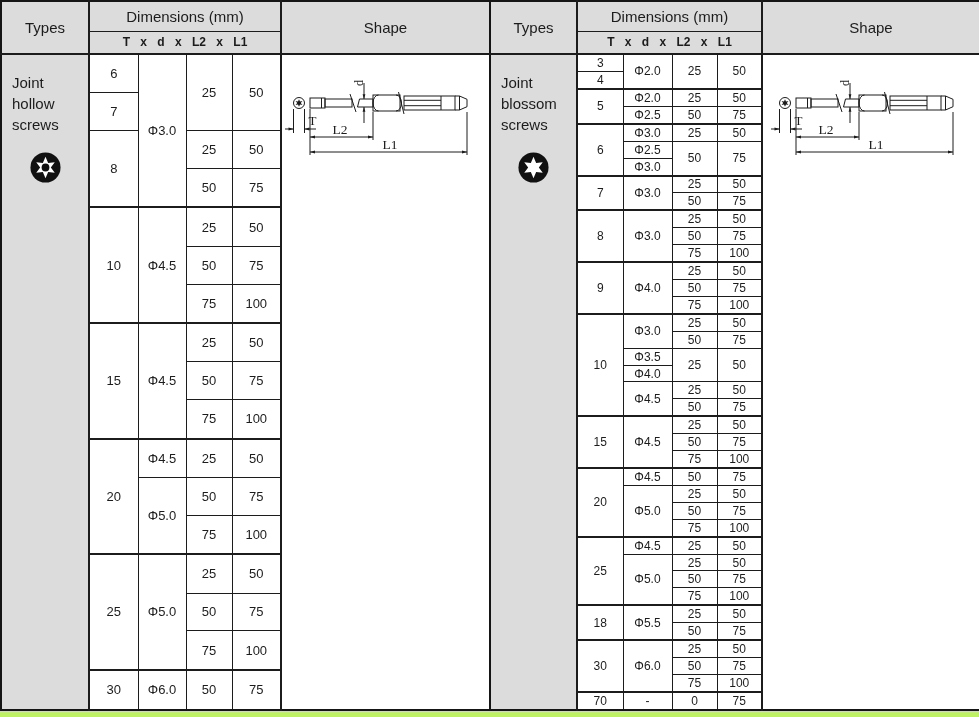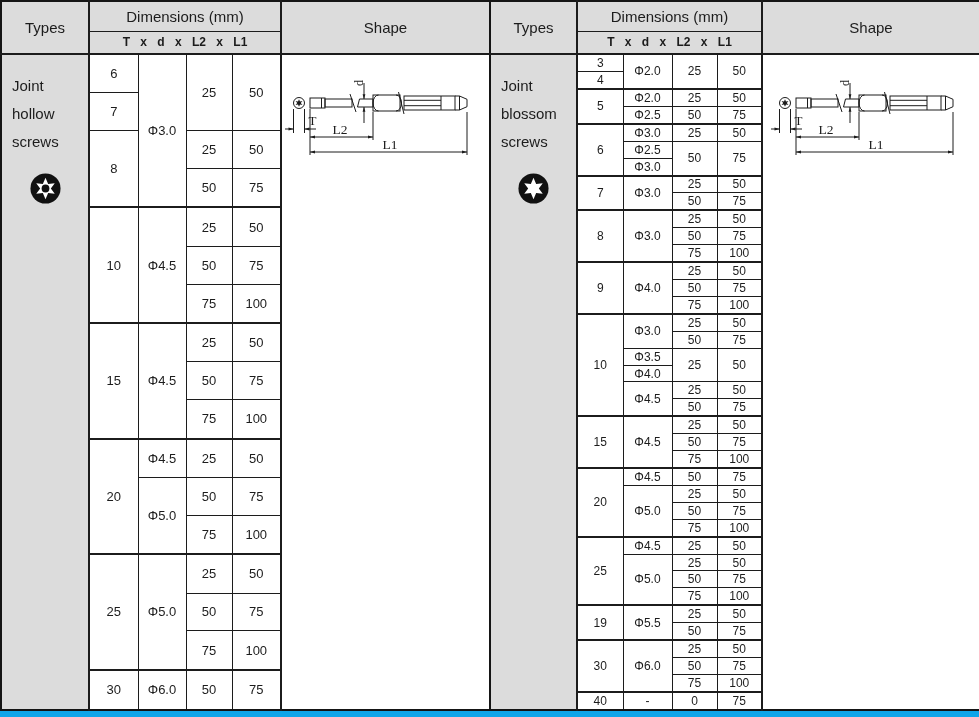--- a/index.html
+++ b/index.html
@@ -1,32 +1,32 @@
 <!DOCTYPE html>
 <html><head>
 <meta charset="utf-8">
 <style>
   html,body{margin:0;padding:0;background:#fff;}
-  .canvas{position:relative;width:979px;height:717px;background:#0ea5e9;overflow:hidden;}
+  .canvas{position:relative;width:979px;height:717px;background:#bef264;overflow:hidden;}
   table.spec{position:absolute;top:0;border-collapse:collapse;table-layout:fixed;height:711px;
     background:#fff;color:#1c1c1c;border:2px solid #151515;
     font-family:"Liberation Sans","DejaVu Sans",sans-serif;}
   .spec th,.spec td{border:1px solid #1c1c1c;padding:0;text-align:center;vertical-align:middle;
     background:#fff;overflow:hidden;}
   .spec th{background:#dcdcdc;font-weight:normal;font-size:15px;}
   .spec tr.subhead th{font-weight:bold;font-size:12px;word-spacing:7px;border-bottom:2px solid #1c1c1c;}
   .spec th.types-h{border-right:2px solid #1c1c1c;border-bottom:2px solid #1c1c1c;}
   .spec th.shape-h{border-left:2px solid #1c1c1c;border-bottom:2px solid #1c1c1c;text-align:center;}
   #left-table{left:0;width:489px;}
   #right-table{left:489px;width:490px;}
   #left-table td{font-size:13px;}
   #right-table td{font-size:12px;}
   td.types-cell{background:#dcdcdc;border-right:2px solid #1c1c1c;vertical-align:top;text-align:left;}
   td.shape-cell{border-left:2px solid #1c1c1c;vertical-align:top;}
-  .type-name{padding:17px 6px 0 10px;font-size:15px;line-height:28px;color:#1c1c1c;}
+  .type-name{padding:17px 6px 0 10px;font-size:15px;line-height:21px;color:#1c1c1c;}
   .icon-wrap{text-align:center;margin-top:16px;}
   tr.blk td{border-top:2px solid #1c1c1c;}
   svg.drawing{display:block;margin:4px auto 0;}
   .dim-label{font-family:"Liberation Serif","DejaVu Serif",serif;fill:#1c1c1c;}
 </style>
 </head>
 <body>
 
 <div class="canvas">
 
@@ -377,21 +377,21 @@
 </tr>
 <tr>
           <td>50</td>
           <td>75</td>
         </tr>
 <tr>
           <td>75</td>
           <td>100</td>
         </tr>
 <tr class="blk">
-  <td rowspan="2">19</td>
+  <td rowspan="2">18</td>
   <td rowspan="2">Φ5.5</td>
   <td>25</td>
   <td>50</td>
 </tr>
 <tr>
           <td>50</td>
           <td>75</td>
         </tr>
 <tr class="blk">
   <td rowspan="3">30</td>
@@ -401,21 +401,21 @@
 </tr>
 <tr>
           <td>50</td>
           <td>75</td>
         </tr>
 <tr>
           <td>75</td>
           <td>100</td>
         </tr>
 <tr class="blk">
-  <td>40</td>
+  <td>70</td>
   <td>-</td>
   <td>0</td>
   <td>75</td>
 </tr>
 </tbody>
 </table>
 
 </div>
 
 </body></html>

